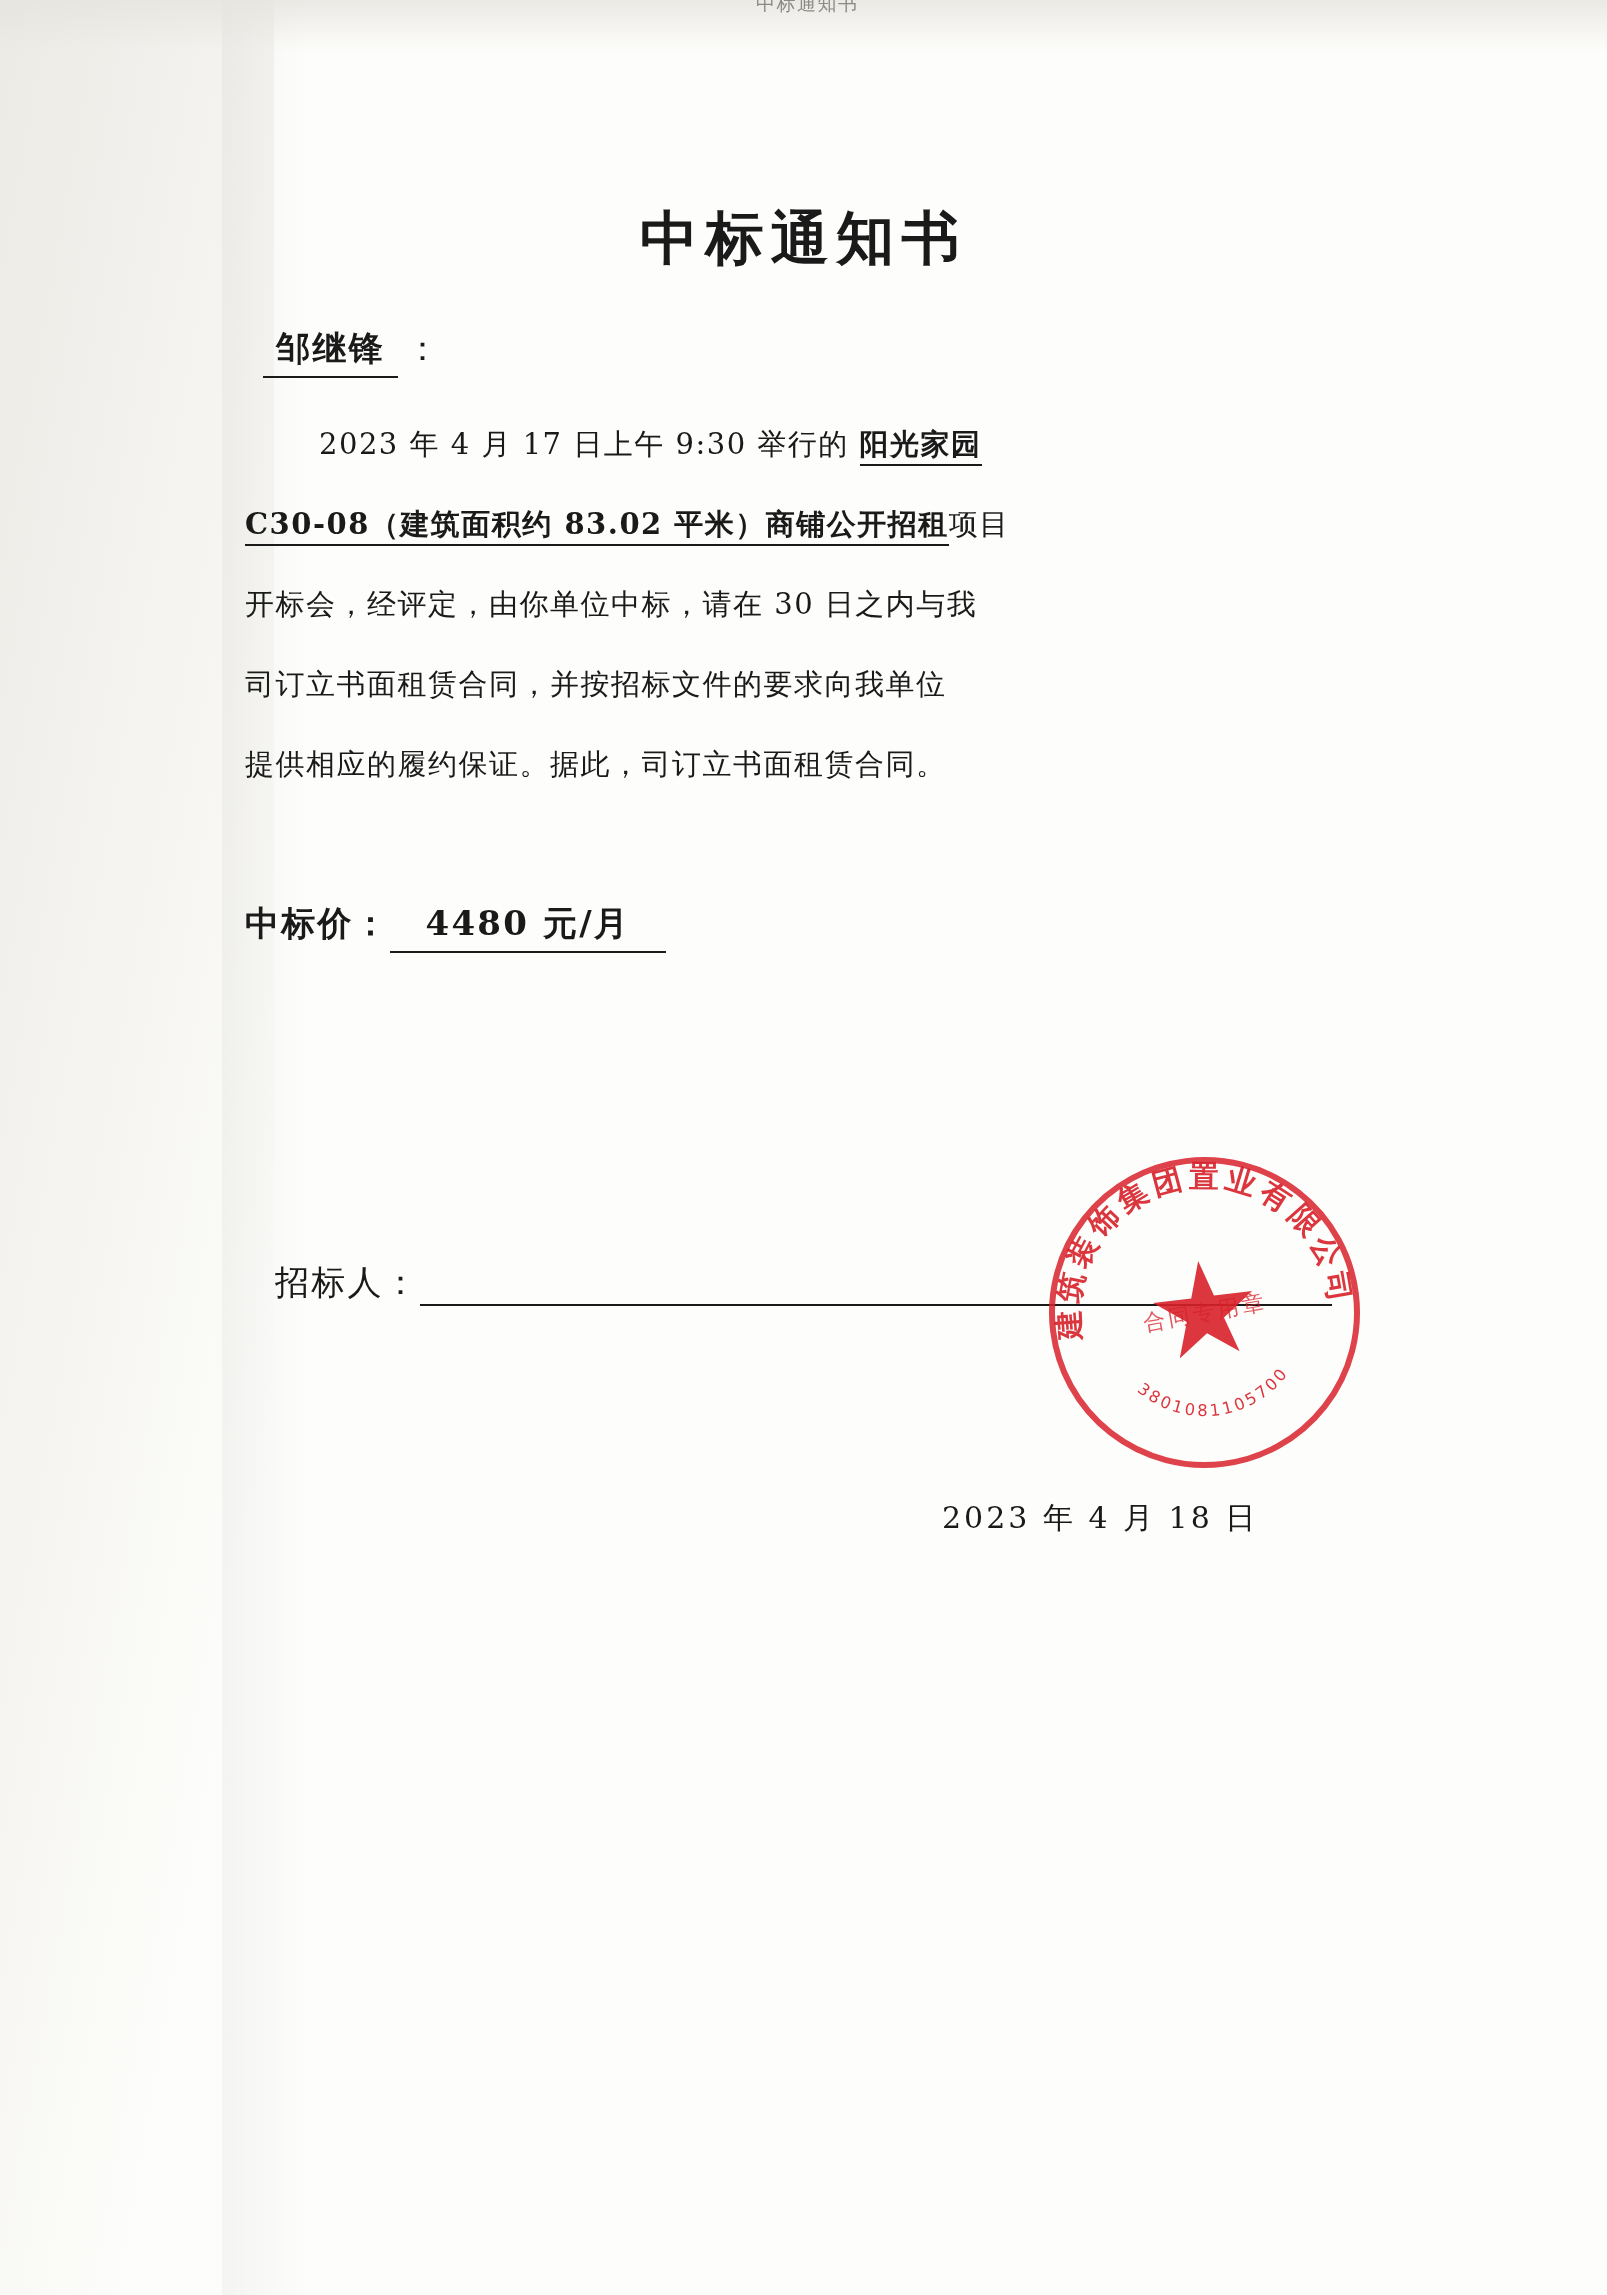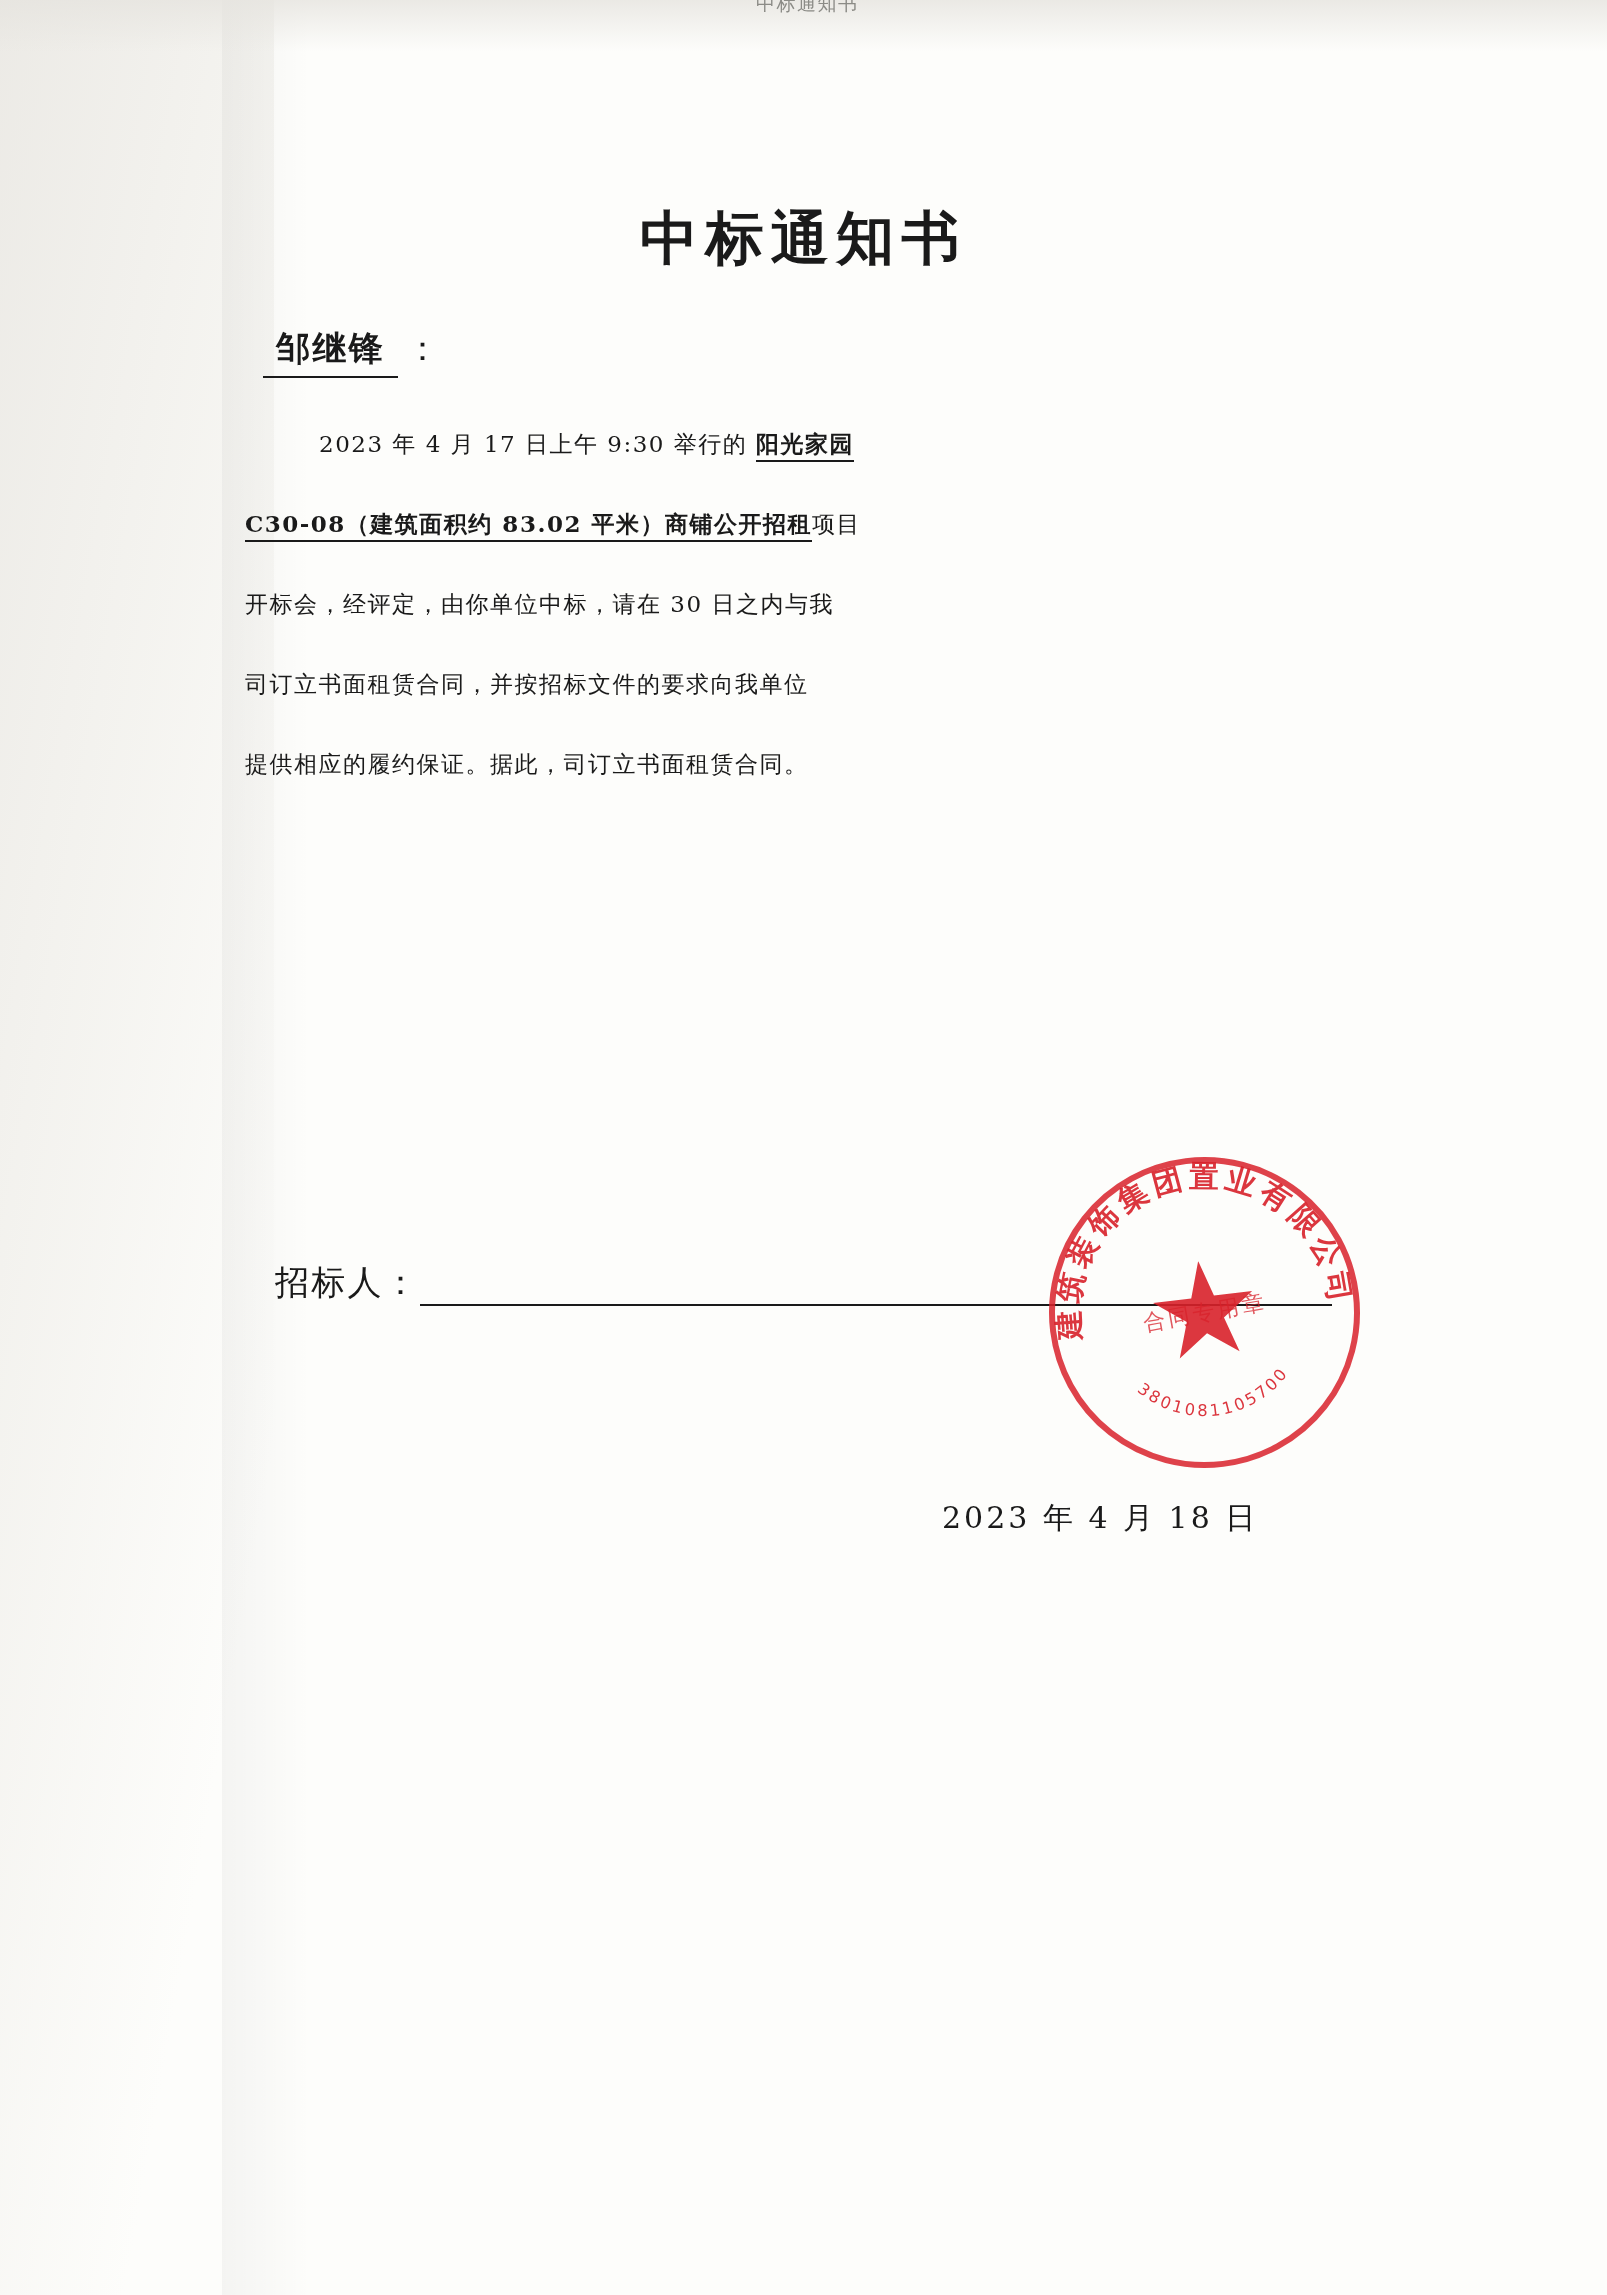--- a/index.html
+++ b/index.html
@@ -78,21 +78,21 @@
   .addressee .colon {
     display: inline-block;
     padding-left: 7.4px;
     font-weight: 500;
   }
 
   .body-block {
     position: absolute;
     left: 245px; top: 404px;
     width: 1127px;
-    font-size: 23px;
+    font-size: 29px;
     line-height: 80px;
     letter-spacing: 1.5px;
   }
   .line { white-space: nowrap; }
   .line.indent { padding-left: 74px; }
   .u { border-bottom: 2.2px solid #1a1a1a; padding-bottom: 3px; }
   .b { font-weight: 700; }
 
   .price-row {
     position: absolute;
@@ -209,20 +209,23 @@
       <span>开标会，经评定，由你单位中标，请在 30 日之内与我</span>
     </div>
     <div class="line">
       <span>司订立书面租赁合同，并按招标文件的要求向我单位</span>
     </div>
     <div class="line">
       <span>提供相应的履约保证。据此，司订立书面租赁合同。</span>
     </div>
   </div>
 
+  <div class="price-row">
+    <span>中标价：</span><span class="price-value">4480 元/月</span>
+  </div>
 
   <div class="signer-row">
     <span>招标人：</span><span class="sig-line"></span>
   </div>
 
   <div class="seal">
     <div class="seal-ring"></div>
     <svg width="311" height="311" viewBox="0 0 420 420">
       <defs>
         <path id="arcTop" d="M 40,210 A 170,170 0 1 1 380,210"></path>

